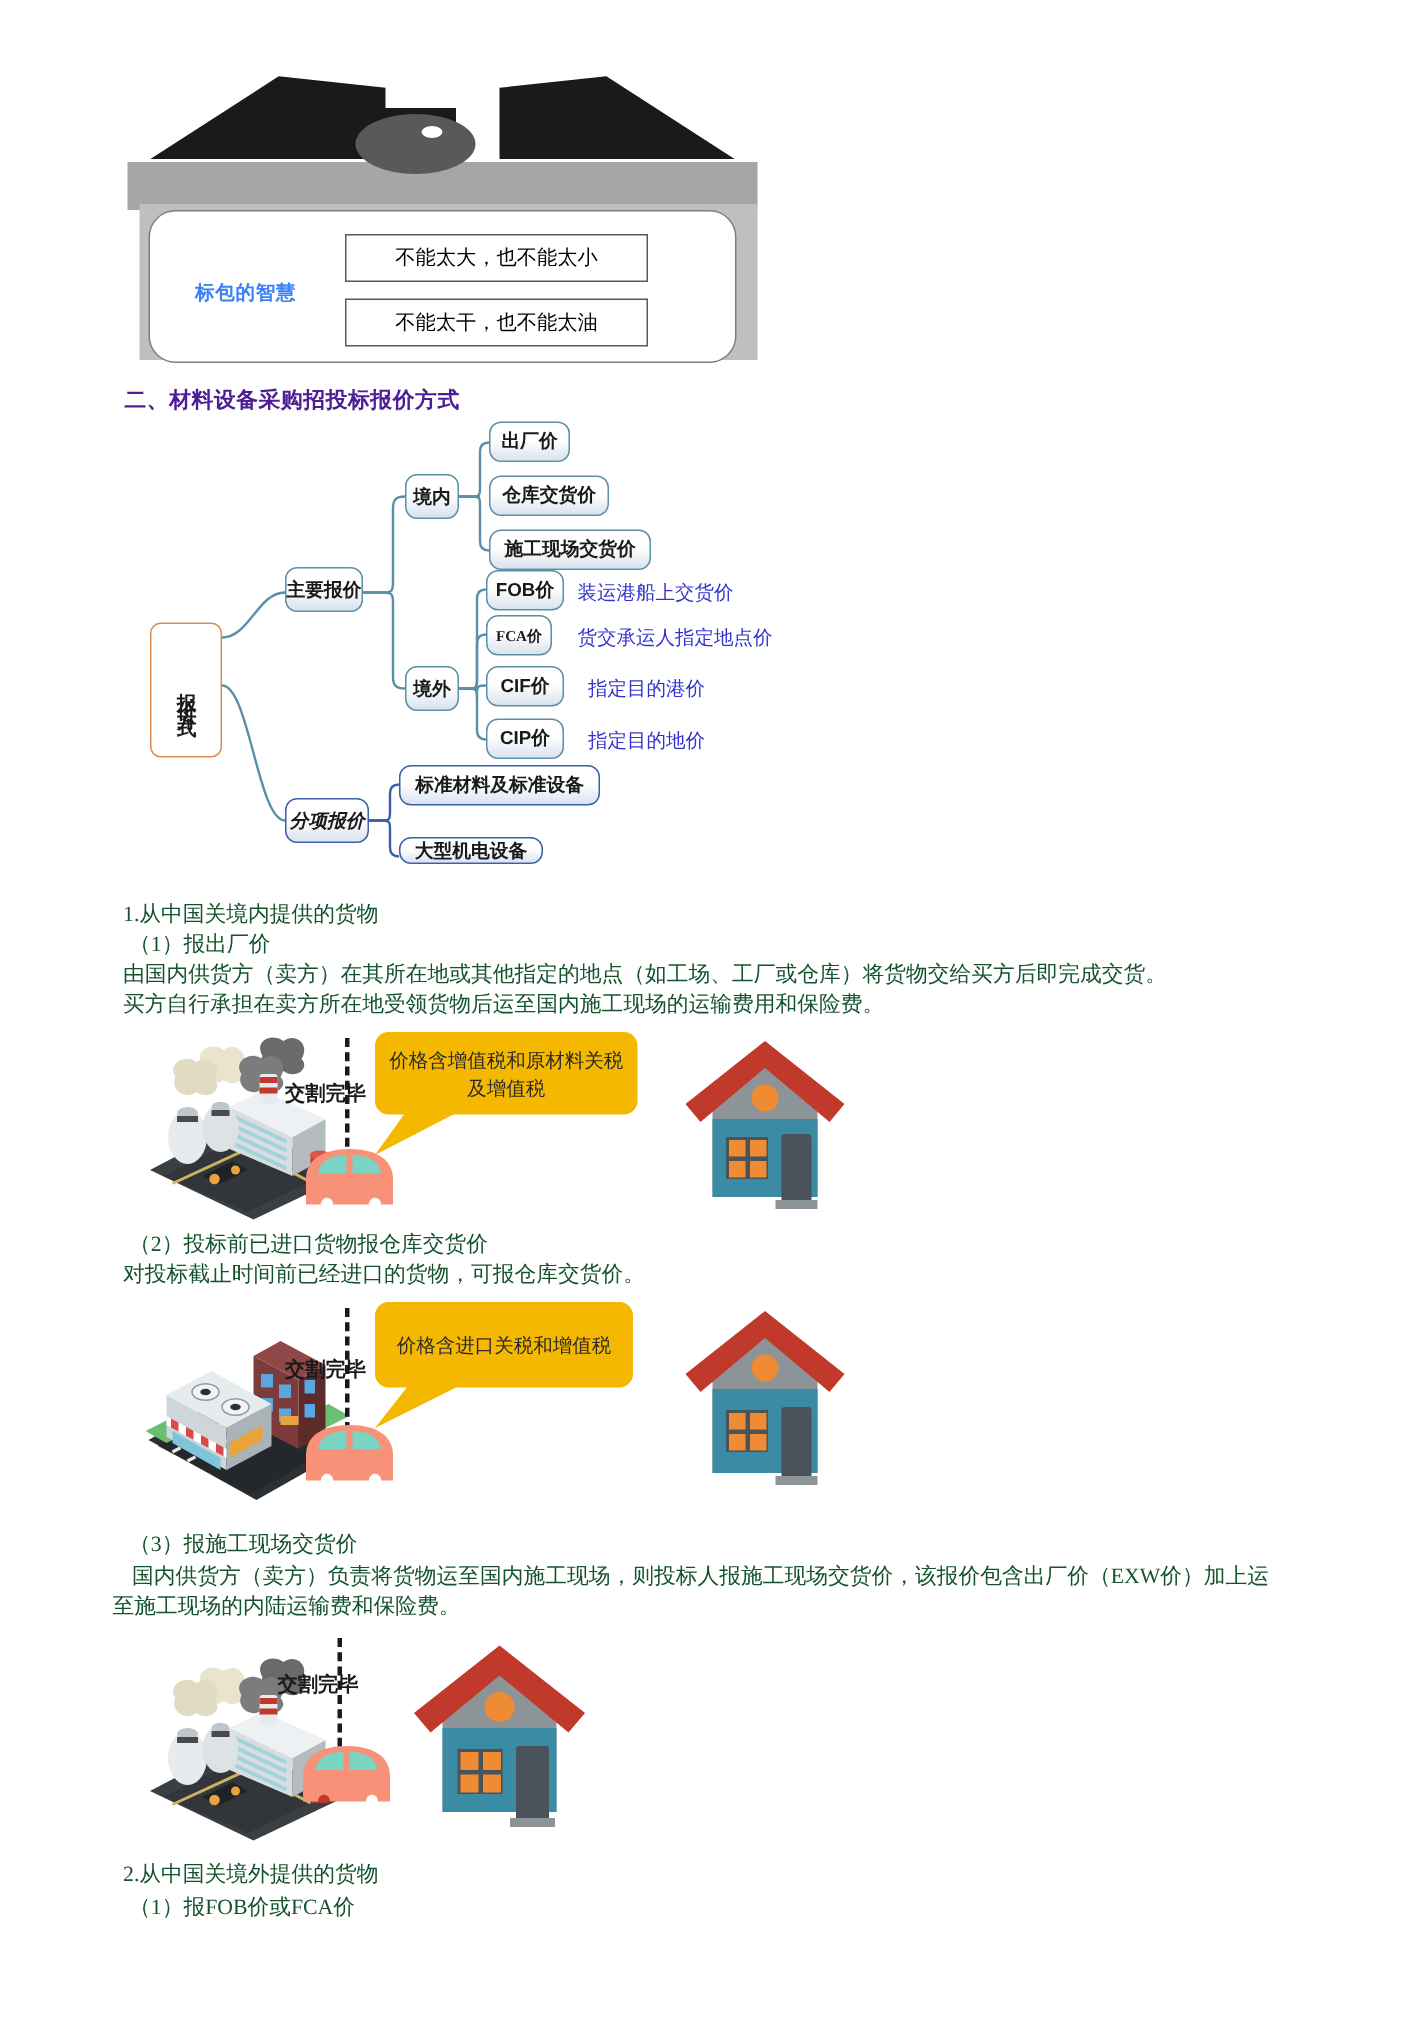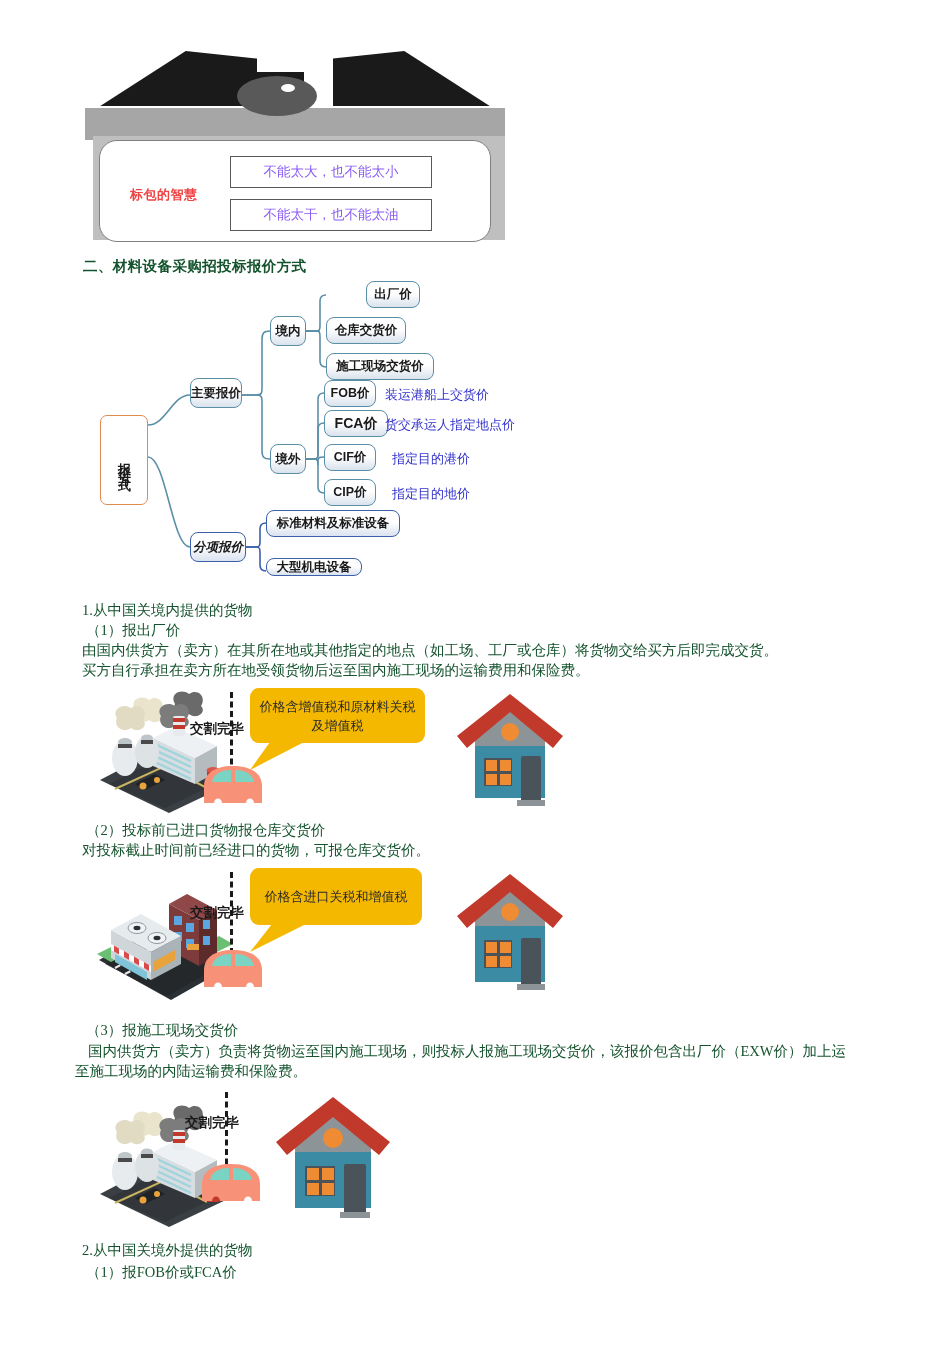--- a/index.html
+++ b/index.html
@@ -17,30 +17,30 @@
   .hdr{position:absolute;left:85px;top:30px;width:420px;height:190px;}
   .hdr-bow{position:absolute;left:0;top:0;width:420px;height:95px;}
   .hdr-bar{position:absolute;left:0px;top:78px;width:420px;height:32px;background:#a6a6a6;}
   .hdr-center{position:absolute;left:164px;top:42px;width:55px;height:72px;background:#1a1a1a;}
   .hdr-knob{position:absolute;left:152px;top:46px;width:80px;height:40px;border-radius:50%;background:#595959;}
   .hdr-knob-hi{position:absolute;left:196px;top:54px;width:14px;height:8px;border-radius:50%;background:#ffffff;}
   .hdr-panel-shadow{position:absolute;left:8px;top:106px;width:412px;height:104px;background:#bfbfbf;}
   .hdr-panel{position:absolute;left:14px;top:110px;width:390px;height:100px;
       border:1.5px solid #7f7f7f;border-radius:18px;background:#ffffff;}
   .hdr-label{position:absolute;left:30px;top:45px;font-weight:bold;font-size:13px;
-      font-family:Liberation Sans, sans-serif;color:#ef4444;letter-spacing:.5px;}
+      font-family:Liberation Sans, sans-serif;color:#3b82f6;letter-spacing:.5px;}
   .hdr-box{position:absolute;left:130px;width:200px;height:30px;border:1.3px solid #595959;
       background:#ffffff;display:flex;align-items:center;justify-content:center;
-      font-family:"Liberation Sans","DejaVu Sans",sans-serif;font-size:13.5px;color:#8b5cf6;}
+      font-family:"Liberation Sans","DejaVu Sans",sans-serif;font-size:13.5px;color:#000000;}
   .hdr-box.b1{top:15px;}
   .hdr-box.b2{top:58px;}
 
   
   .sec-head{position:absolute;left:83px;top:257px;font-size:14.5px;font-weight:bold;
-      font-family:"Liberation Sans","DejaVu Sans",sans-serif;color:#14532d;letter-spacing:.4px;}
+      font-family:"Liberation Sans","DejaVu Sans",sans-serif;color:#4c1d95;letter-spacing:.4px;}
 
   
   .mindmap{position:absolute;left:80px;top:275px;width:520px;height:320px;}
   .mm-svg{position:absolute;left:0;top:0;}
   .node{position:absolute;box-sizing:border-box;display:flex;align-items:center;
       justify-content:center;font-family:"Liberation Sans","DejaVu Sans",sans-serif;
       font-weight:bold;color:#1a1a1a;border-radius:8px;white-space:nowrap;}
   
   .node.teal{border:1.2px solid #5b8fa8;
       background:linear-gradient(to bottom,#ffffff 0%,#ffffff 45%,#eef2f7 70%,#d9e2ec 100%);}
@@ -120,26 +120,26 @@
       </g>
     </svg>
 
     <div class="node root" style="left:20px;top:140px;width:48px;height:90px;">报价方式</div>
 
     <div class="node teal" style="left:110px;top:103px;width:52px;height:30px;font-size:12.5px;">主要报价</div>
 
     <div class="node teal" style="left:190px;top:41px;width:36px;height:30px;font-size:12.5px;">境内</div>
     <div class="node teal" style="left:190px;top:169px;width:36px;height:30px;font-size:12.5px;">境外</div>
 
-    <div class="node teal" style="left:246px;top:6px;width:54px;height:27px;font-size:12.5px;margin-left:40px;">出厂价</div>
+    <div class="node teal" style="left:246px;top:6px;width:54px;height:27px;font-size:12.5px;">出厂价</div>
     <div class="node teal" style="left:246px;top:42px;width:80px;height:27px;font-size:12.5px;">仓库交货价</div>
     <div class="node teal" style="left:246px;top:78px;width:108px;height:27px;font-size:12.5px;">施工现场交货价</div>
 
     <div class="node teal" style="left:244px;top:105px;width:52px;height:27px;font-size:12.5px;">FOB价</div>
-    <div class="node teal" style="left:244px;top:135px;width:64px;height:27px;font-size:14px;">FCA价</div>
+    <div class="node teal" style="left:244px;top:135px;width:44px;height:27px;font-size:10px;font-family:Liberation Serif, serif;">FCA价</div>
     <div class="node teal" style="left:244px;top:169px;width:52px;height:27px;font-size:12.5px;">CIF价</div>
     <div class="node teal" style="left:244px;top:204px;width:52px;height:27px;font-size:12.5px;">CIP价</div>
 
     <div class="ann" style="left:305px;top:111px;text-align:center;">装运港船上交货价</div>
     <div class="ann" style="left:305px;top:141px;">货交承运人指定地点价</div>
     <div class="ann" style="left:312px;top:175px;">指定目的港价</div>
     <div class="ann" style="left:312px;top:210px;">指定目的地价</div>
 
     <div class="node blue" style="left:110px;top:257px;width:56px;height:30px;font-size:12.5px;font-style:italic;">分项报价</div>
     <div class="node blue" style="left:186px;top:235px;width:134px;height:27px;font-size:12.5px;">标准材料及标准设备</div>

